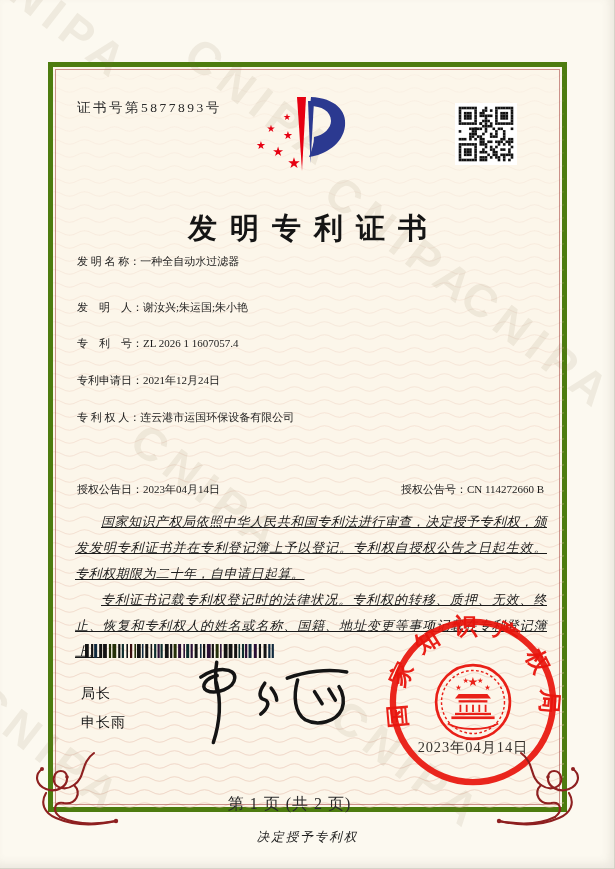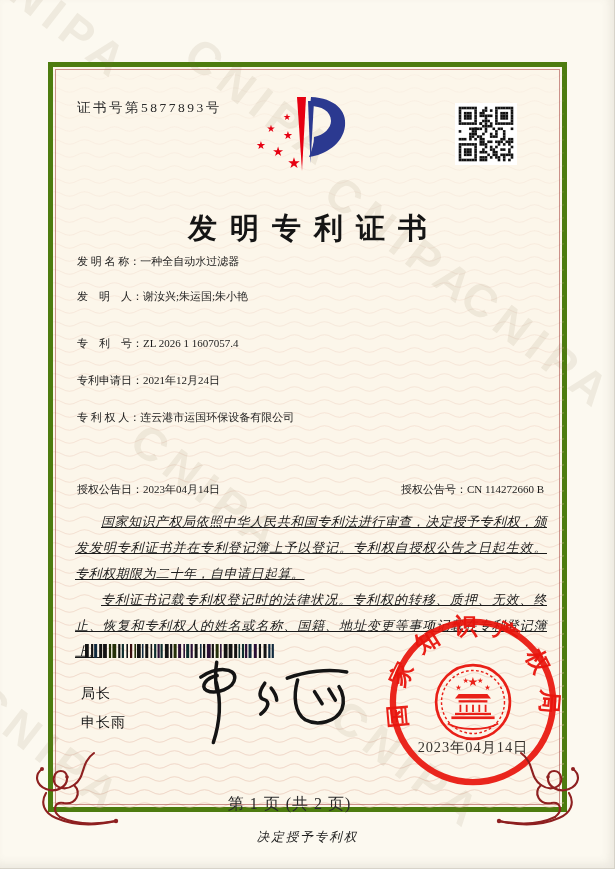--- a/index.html
+++ b/index.html
@@ -375,21 +375,21 @@
           <rect x="47.90" y="55.70" width="2.6" height="2.6" fill="#111"></rect>
           <rect x="53.10" y="55.70" width="2.6" height="2.6" fill="#111"></rect>
         </svg>
     </div>
 
     <div class="title">发明专利证书</div>
 
     <div class="field-row" style="top:187px">
       <span class="f-label">发 明 名 称：</span><span class="f-value">一种全自动水过滤器</span>
     </div>
-    <div class="field-row" style="top:222px">
+    <div class="field-row" style="top:233px">
       <span class="f-label">发　明　人：</span><span class="f-value">谢汝兴;朱运国;朱小艳</span>
     </div>
     <div class="field-row" style="top:269px">
       <span class="f-label">专　利　号：</span><span class="f-value">ZL 2026 1 1607057.4</span>
     </div>
     <div class="field-row" style="top:306px">
       <span class="f-label">专利申请日：</span><span class="f-value">2021年12月24日</span>
     </div>
     <div class="field-row" style="top:343px">
       <span class="f-label">专 利 权 人：</span><span class="f-value">连云港市运国环保设备有限公司</span>

